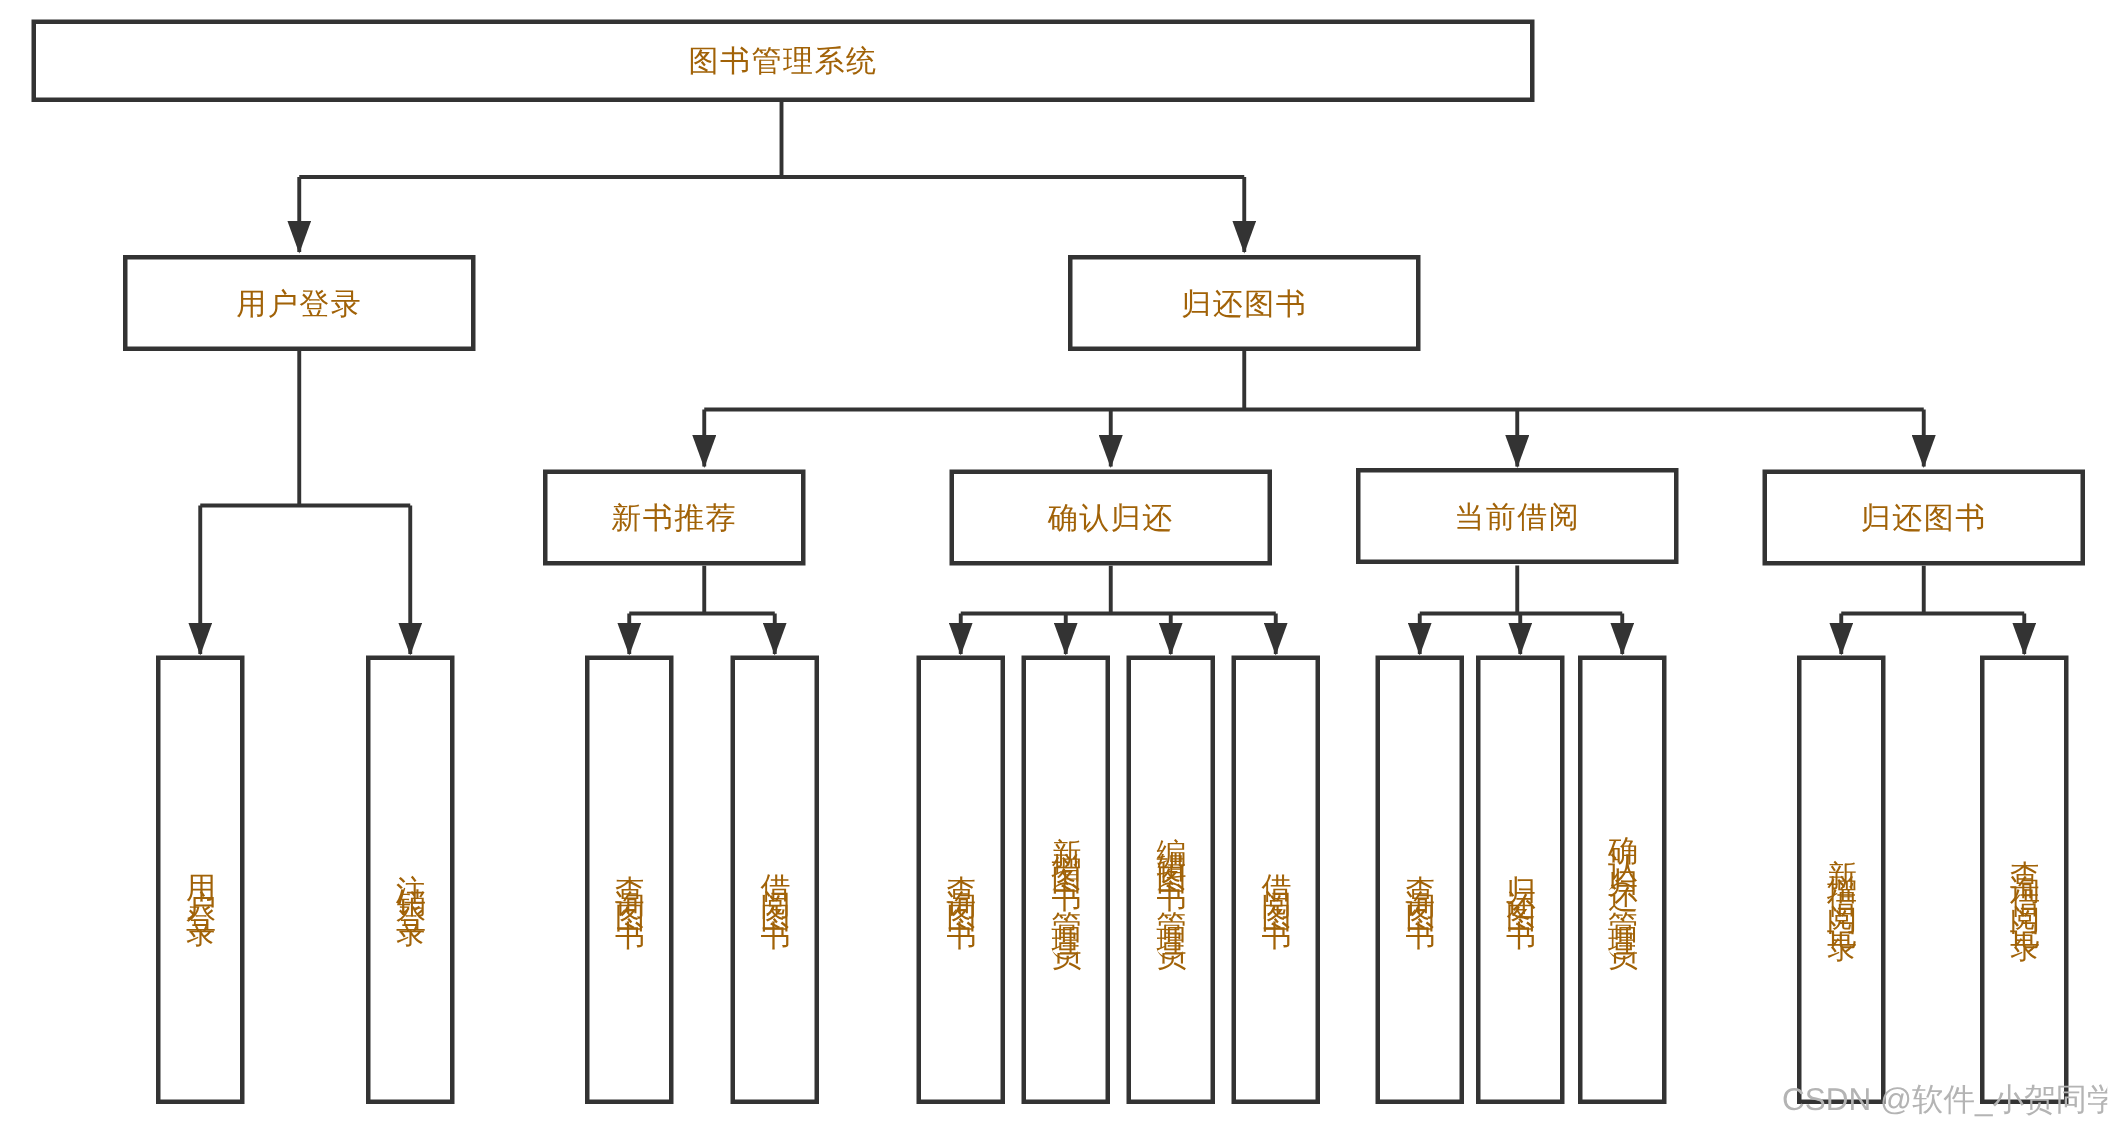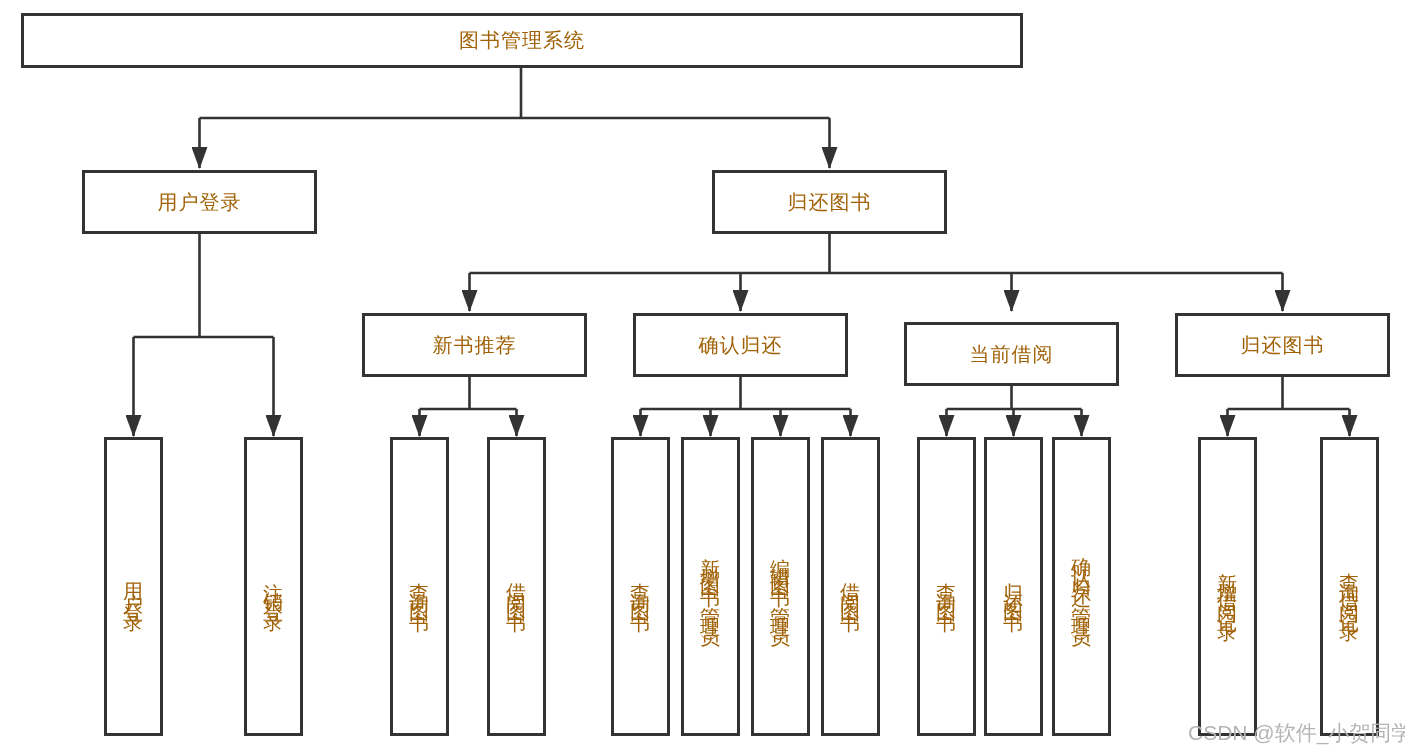--- a/index.html
+++ b/index.html
@@ -105,27 +105,27 @@
     <span>图书管理系统</span>
   </div>
 
   <div class="box" style="left:82px;top:170px;width:235px;height:64px">
     <span>用户登录</span>
   </div>
   <div class="box" style="left:712px;top:170px;width:235px;height:64px">
     <span>归还图书</span>
   </div>
 
-  <div class="box" style="left:362px;top:313px;width:225px;height:64px">
+  <div class="box" style="left:362px;top:313px;width:175px;height:64px">
     <span>新书推荐</span>
   </div>
   <div class="box" style="left:633px;top:313px;width:215px;height:64px">
     <span>确认归还</span>
   </div>
-  <div class="box" style="left:904px;top:322px;width:215px;height:64px">
+  <div class="box" style="left:904px;top:312px;width:215px;height:64px">
     <span>当前借阅</span>
   </div>
   <div class="box" style="left:1175px;top:313px;width:215px;height:64px">
     <span>归还图书</span>
   </div>
 
   <div class="box leaf" style="left:104px;top:437px;width:59px;height:299px">
     <span>用户登录</span>
   </div>
   <div class="box leaf" style="left:244px;top:437px;width:59px;height:299px">

